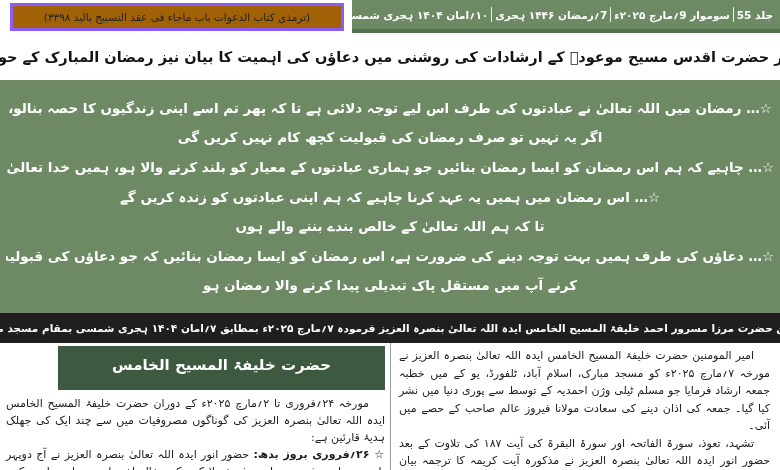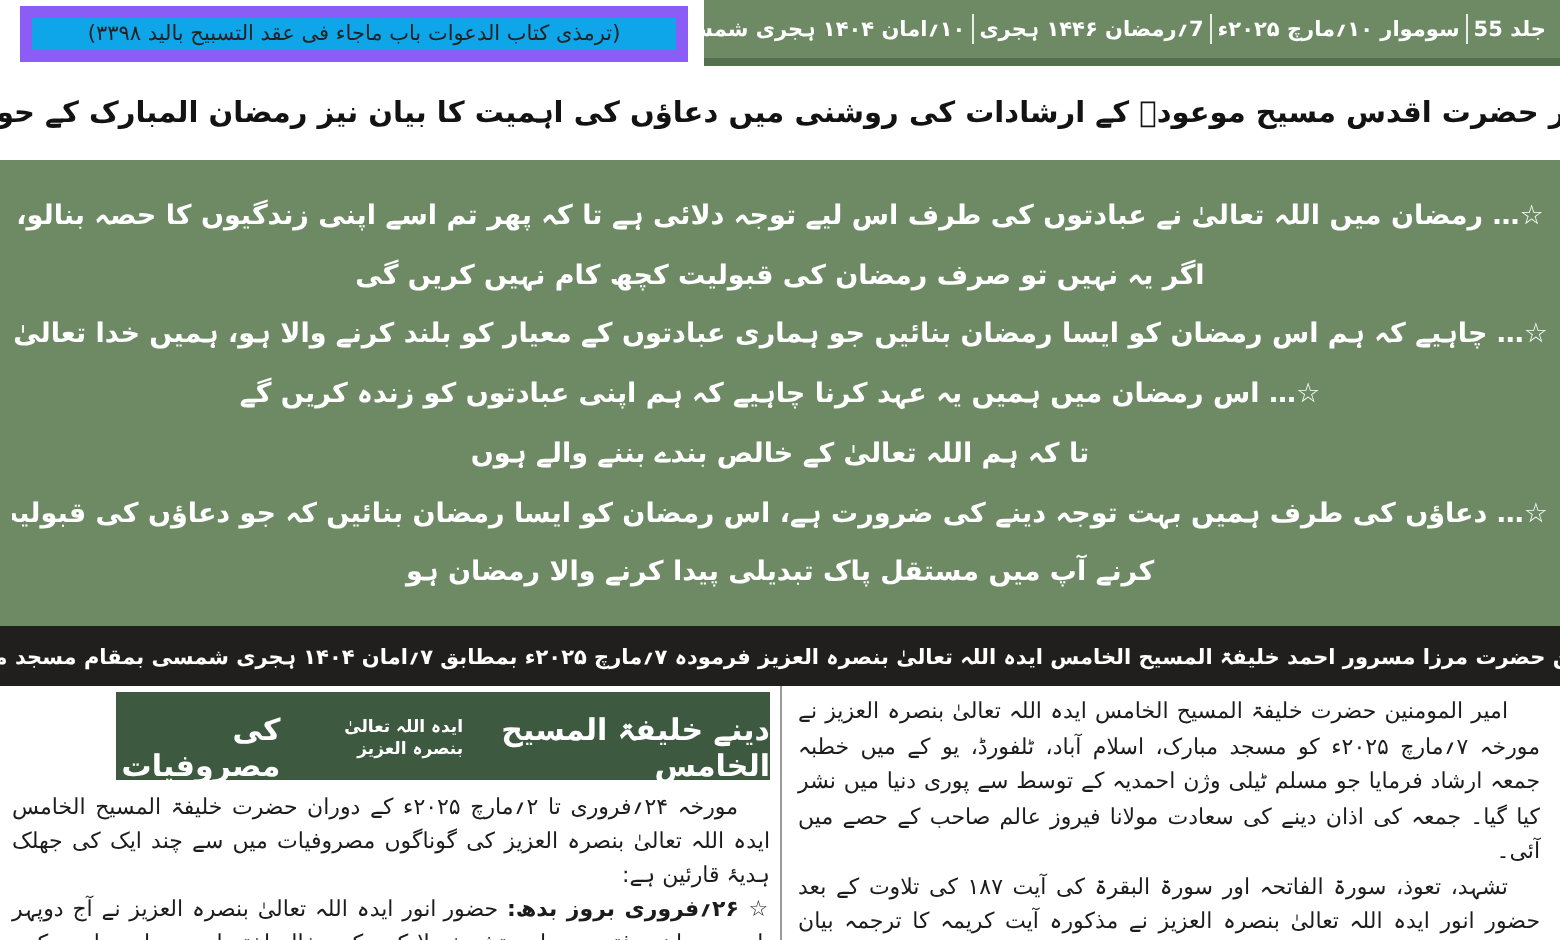--- a/index.html
+++ b/index.html
@@ -8,21 +8,21 @@
   .page { width:780px; height:470px; direction:rtl; display:flex; flex-direction:column; }
 
   
   .masthead { display:flex; height:33px; width:100%; }
   .mast-green { width:428px; background:#6d8a65; border-bottom:4px solid #54704e;
                 color:#fff; display:flex; align-items:center; justify-content:space-between;
                 padding:0 7px; font-size:10.5px; font-weight:bold; }
   .mast-seg { white-space:nowrap; }
   .mast-sep { width:1px; height:15px; background:rgba(255,255,255,.85); margin:0 3px; flex:none; }
   .mast-ref { flex:1; display:flex; align-items:stretch; padding:3px 8px 2px 10px; background:#fff; }
-  .mast-ref-box { border:6px solid #8b5cf6; background:#0ea5e9; width:100%;
+  .mast-ref-box { border:3px solid #8b5cf6; background:#a16207; width:100%;
                   display:flex; align-items:center; justify-content:center;
                   font-size:10.5px; color:#222; white-space:nowrap; overflow:hidden; }
 
   
   .headline { height:47px; display:flex; align-items:center; justify-content:center;
               font-size:14.5px; font-weight:bold; color:#131313; white-space:nowrap;
               overflow:hidden; padding:0 2px; background:#fff; }
 
   
   .quote-panel { height:233px; background:#6d8a65; color:#ffffff; display:flex;
@@ -52,21 +52,21 @@
 </style>
 </head>
 <body>
 
 <div class="page">
 
   <div class="masthead">
     <div class="mast-green">
       <span class="mast-seg">جلد 55</span>
       <span class="mast-sep"></span>
-      <span class="mast-seg">سوموار ۱۰؍مارچ ۲۰۲۵ء</span>
+      <span class="mast-seg">سوموار 9؍مارچ ۲۰۲۵ء</span>
       <span class="mast-sep"></span>
       <span class="mast-seg">7؍رمضان ۱۴۴۶ ہجری</span>
       <span class="mast-sep"></span>
       <span class="mast-seg">۱۰؍امان ۱۴۰۴ ہجری شمسی</span>
       <span class="mast-sep"></span>
       <span class="mast-seg">شمارہ ۵۹</span>
     </div>
     <div class="mast-ref">
       <div class="mast-ref-box">(ترمذی کتاب الدعوات باب ماجاء فی عقد التسبیح بالید ۳۳۹۸)</div>
     </div>
@@ -88,23 +88,21 @@
 
   <div class="columns">
 
     <div class="col-right">
       <p>امیر المومنین حضرت خلیفۃ المسیح الخامس ایدہ اللہ تعالیٰ بنصرہ العزیز نے مورخہ ۷؍مارچ ۲۰۲۵ء کو مسجد مبارک، اسلام آباد، ٹلفورڈ، یو کے میں خطبہ جمعہ ارشاد فرمایا جو مسلم ٹیلی وژن احمدیہ کے توسط سے پوری دنیا میں نشر کیا گیا۔ جمعہ کی اذان دینے کی سعادت مولانا فیروز عالم صاحب کے حصے میں آئی۔</p>
       <p>تشہد، تعوذ، سورۃ الفاتحہ اور سورۃ البقرۃ کی آیت ۱۸۷ کی تلاوت کے بعد حضور انور ایدہ اللہ تعالیٰ بنصرہ العزیز نے مذکورہ آیت کریمہ کا ترجمہ بیان کرتے ہوئے فرمایا کہ اللہ تعالیٰ فرماتا ہے کہ جب میرے بندے تجھ سے میرے متعلق سوال کریں تو یقیناً میں قریب ہوں میں دعا کرنے والے کی دعا کا جواب دیتا ہوں، جب وہ مجھے پکارتا ہے۔ پس چاہیے کہ وہ بھی میری بات پر لبیک کہیں اور مجھ پر ایمان لائیں</p>
     </div>
 
     <div class="col-left">
       <div class="eng-head">
-        <span class="big">دینے خلیفۃ المسیح الخامس</span>
-        <span class="small">ایدہ اللہ تعالیٰ بنصرہ العزیز</span>
-        <span class="big">کی مصروفیات</span>
+        <span class="big">حضرت خلیفۃ المسیح الخامس</span>
       </div>
       <div class="body">
         <div class="intro">مورخہ ۲۴؍فروری تا ۲؍مارچ ۲۰۲۵ء کے دوران حضرت خلیفۃ المسیح الخامس ایدہ اللہ تعالیٰ بنصرہ العزیز کی گوناگوں مصروفیات میں سے چند ایک کی جھلک ہدیۂ قارئین ہے:</div>
         <div>
           <span class="entry-lead">☆ ۲۶؍فروری بروز بدھ:</span>
           <span>حضور انور ایدہ اللہ تعالیٰ بنصرہ العزیز نے آج دوپہر بارہ بجے اپنے دفتر سے باہر تشریف لا کر مکرم خالد اختر احمد صاحب ابن مکرم کیپٹن ڈاکٹر بشیر احمد صاحب (لندن۔یو کے) کی نماز جنازہ حاضر پڑھائی۔</span>
         </div>
       </div>
     </div>
 

